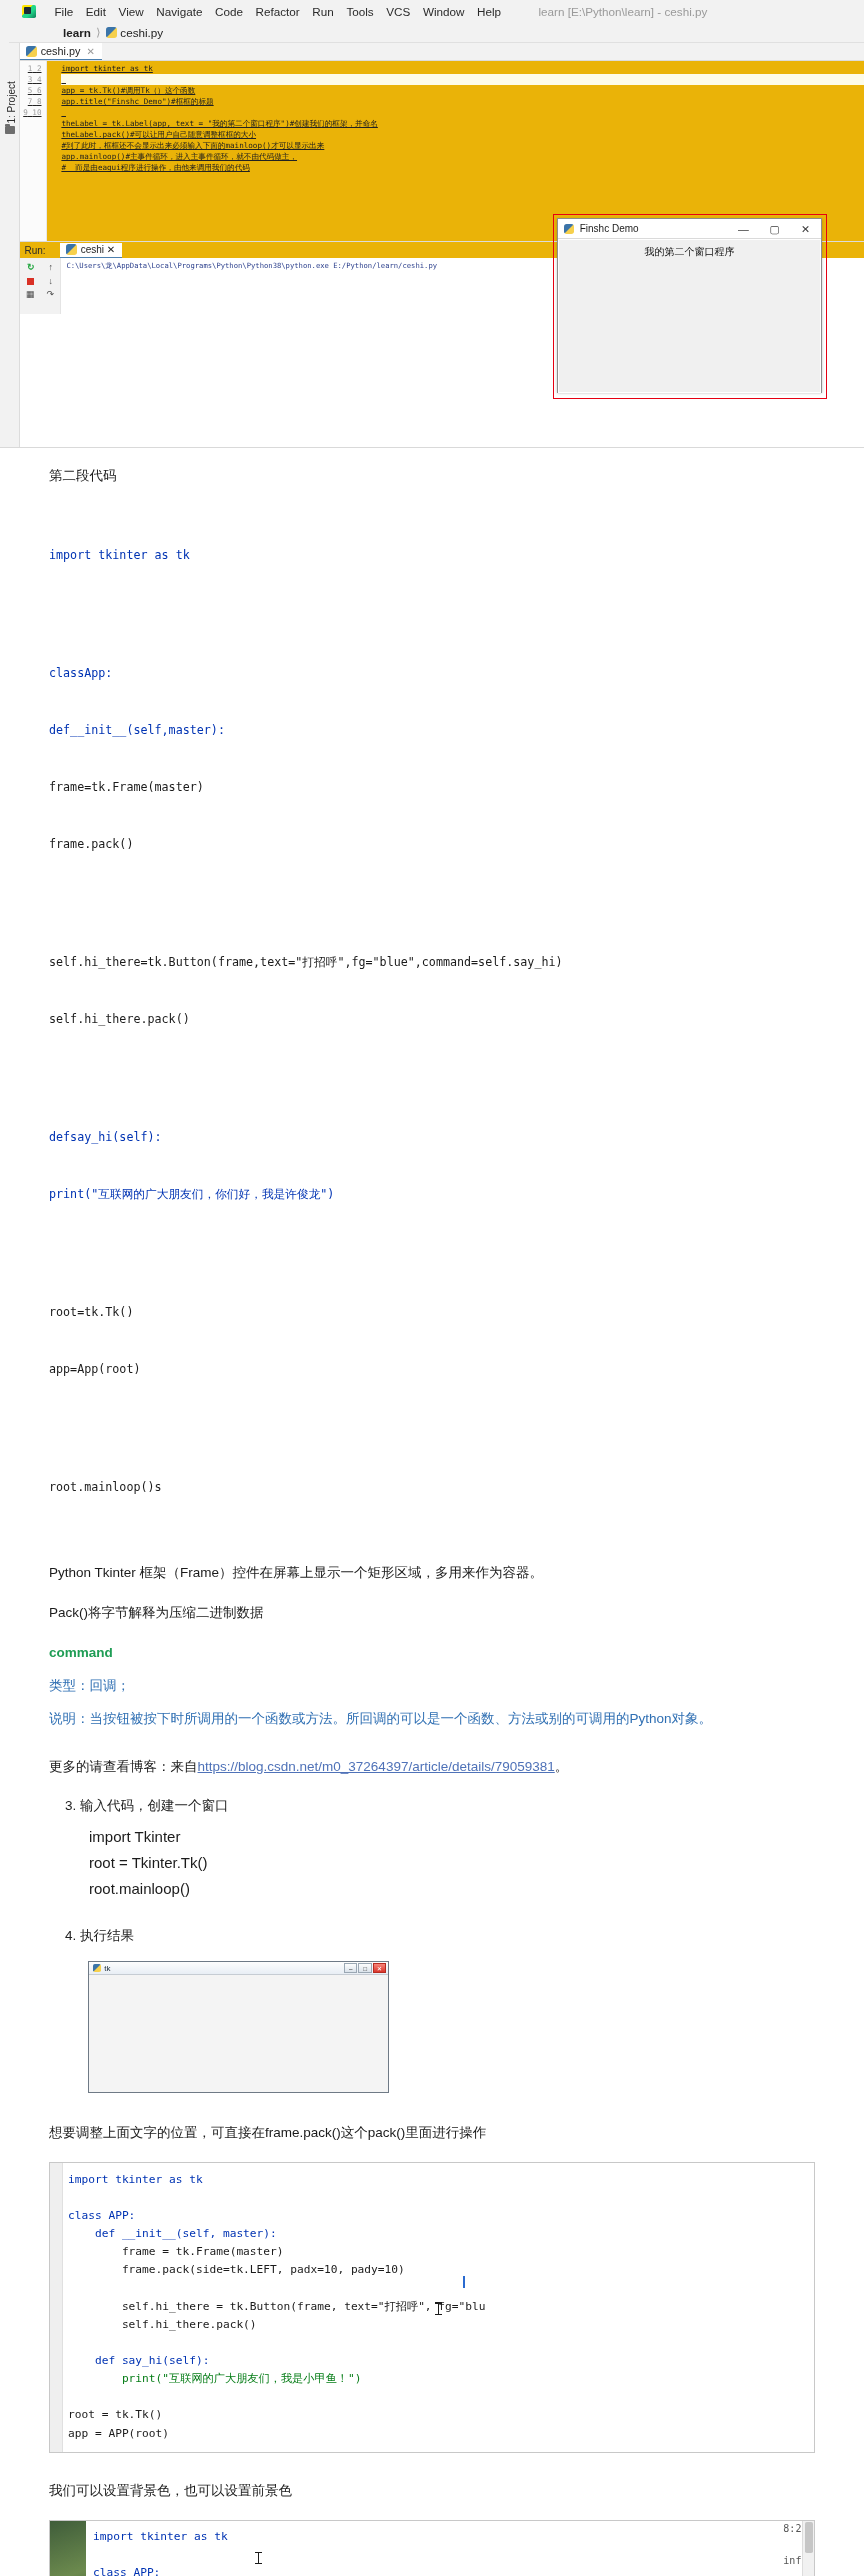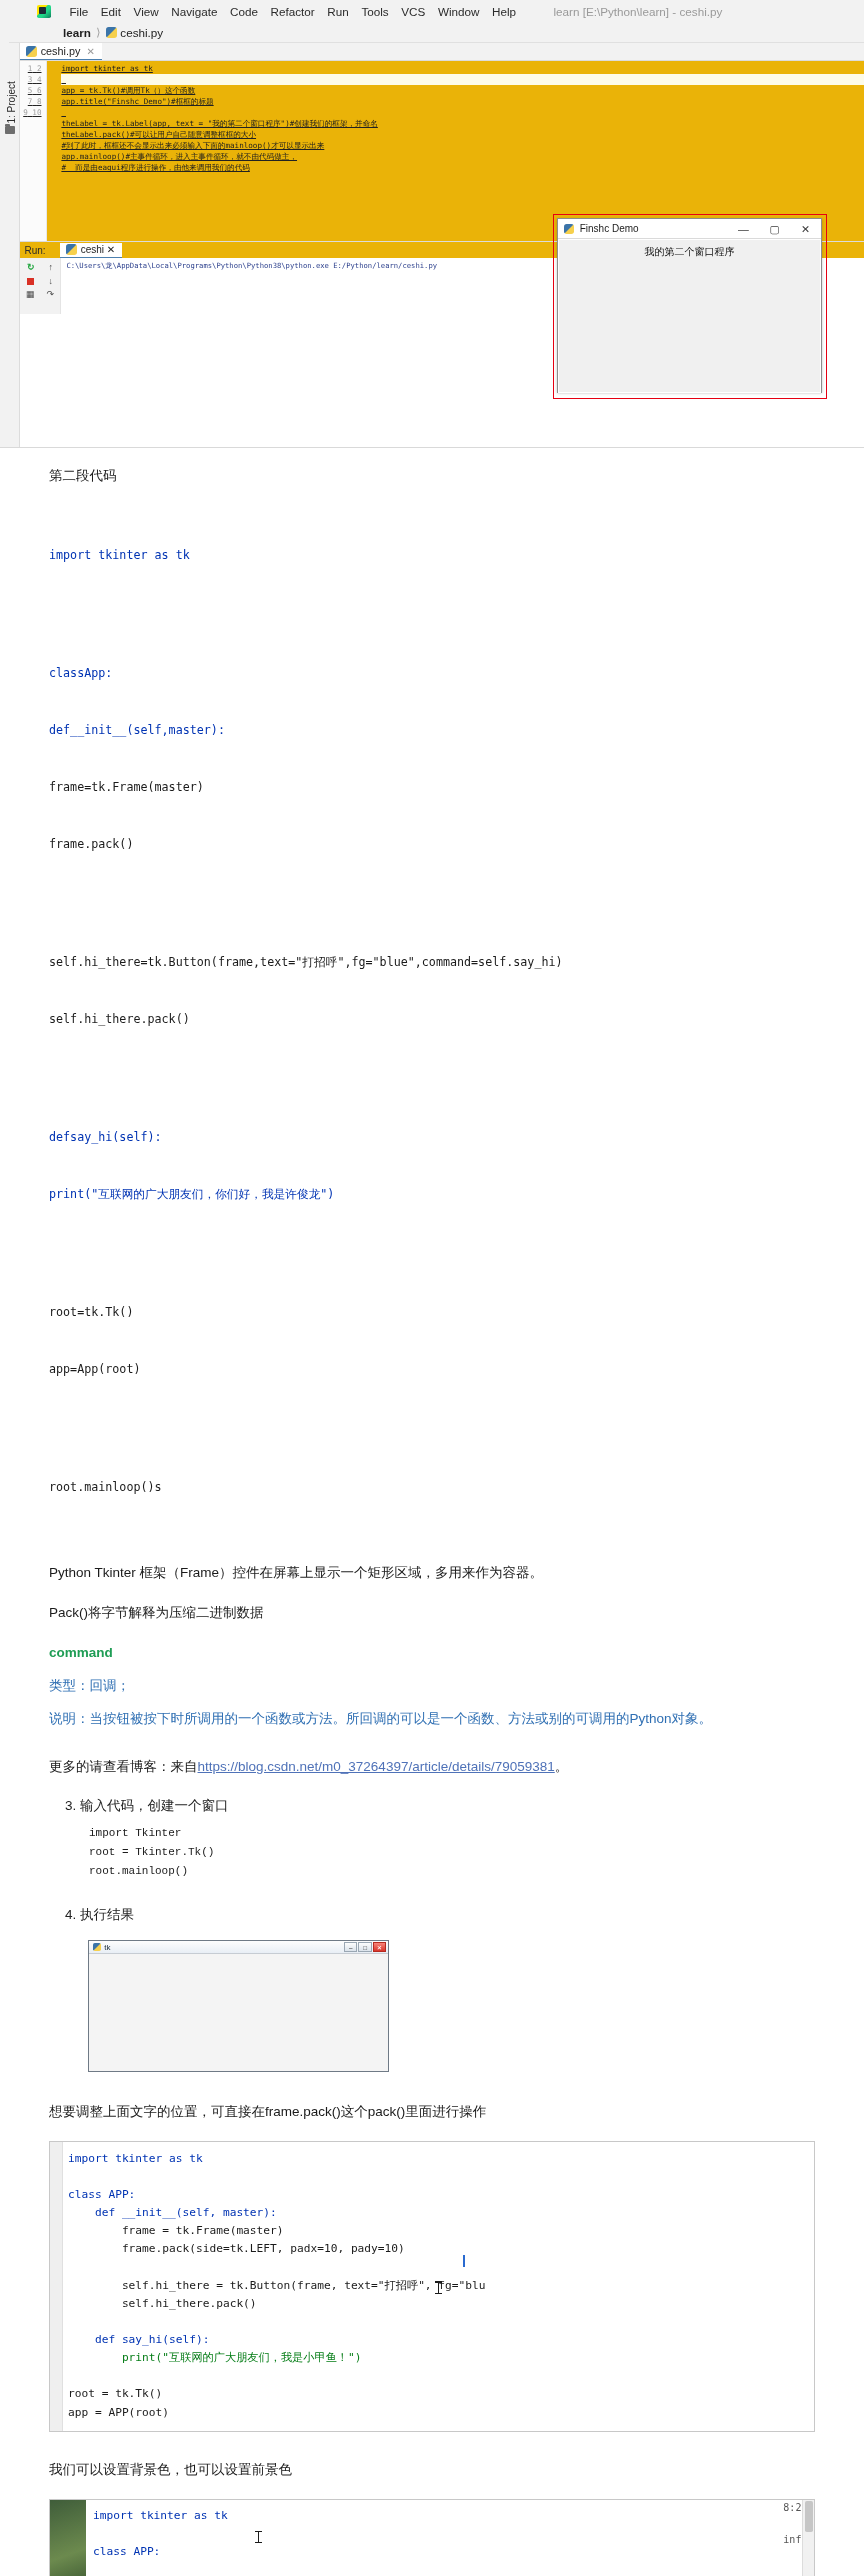--- a/index.html
+++ b/index.html
@@ -17,21 +17,21 @@
   .ide {
     width: 864px;
     background: #f2f2f2;
     border-bottom: 0.9px solid #d9d9d9;
     position: relative;
   }
   .ide-menubar {
     display: flex;
     align-items: center;
     height: 23.4px;
-    padding-left: 37px;
+    padding-left: 22px;
     background: #f2f2f2;
     font-size: 11.7px;
     color: #2b2b2b;
   }
   .ide-logo {
     width: 13.5px; height: 13.5px;
     background: linear-gradient(135deg,#ffe600 0%,#ffe600 40%,#21d789 41%,#21d789 60%,#0f7c5a 100%);
     border-radius: 1.8px;
     margin-right: 12.6px;
     position: relative;
@@ -200,22 +200,22 @@
   }
 
   .section-green { color:#1f9d55; font-weight:bold; }
   .lbl-blue { color:#2f6fb3; }
   .link { color:#4f72b8; text-decoration:underline; }
 
   .numlist { margin: 18px 0 7.2px 0; padding-left: 31px; font-size:13.5px;}
   .numlist li { margin-bottom: 9px; }
 
   .indentcode {
-    font-family:Liberation Mono, monospace;
-    font-size:11px;
+    font-family:Liberation Sans, sans-serif;
+    font-size:15px;
     line-height:1.75;
     margin: 9px 0 0 40px;
     white-space:pre;
     color:#1b1b1b;
   }
 
   
   .tkplain {
     width: 301px; height: 132px;
     margin: 16px 0 0 39px;

